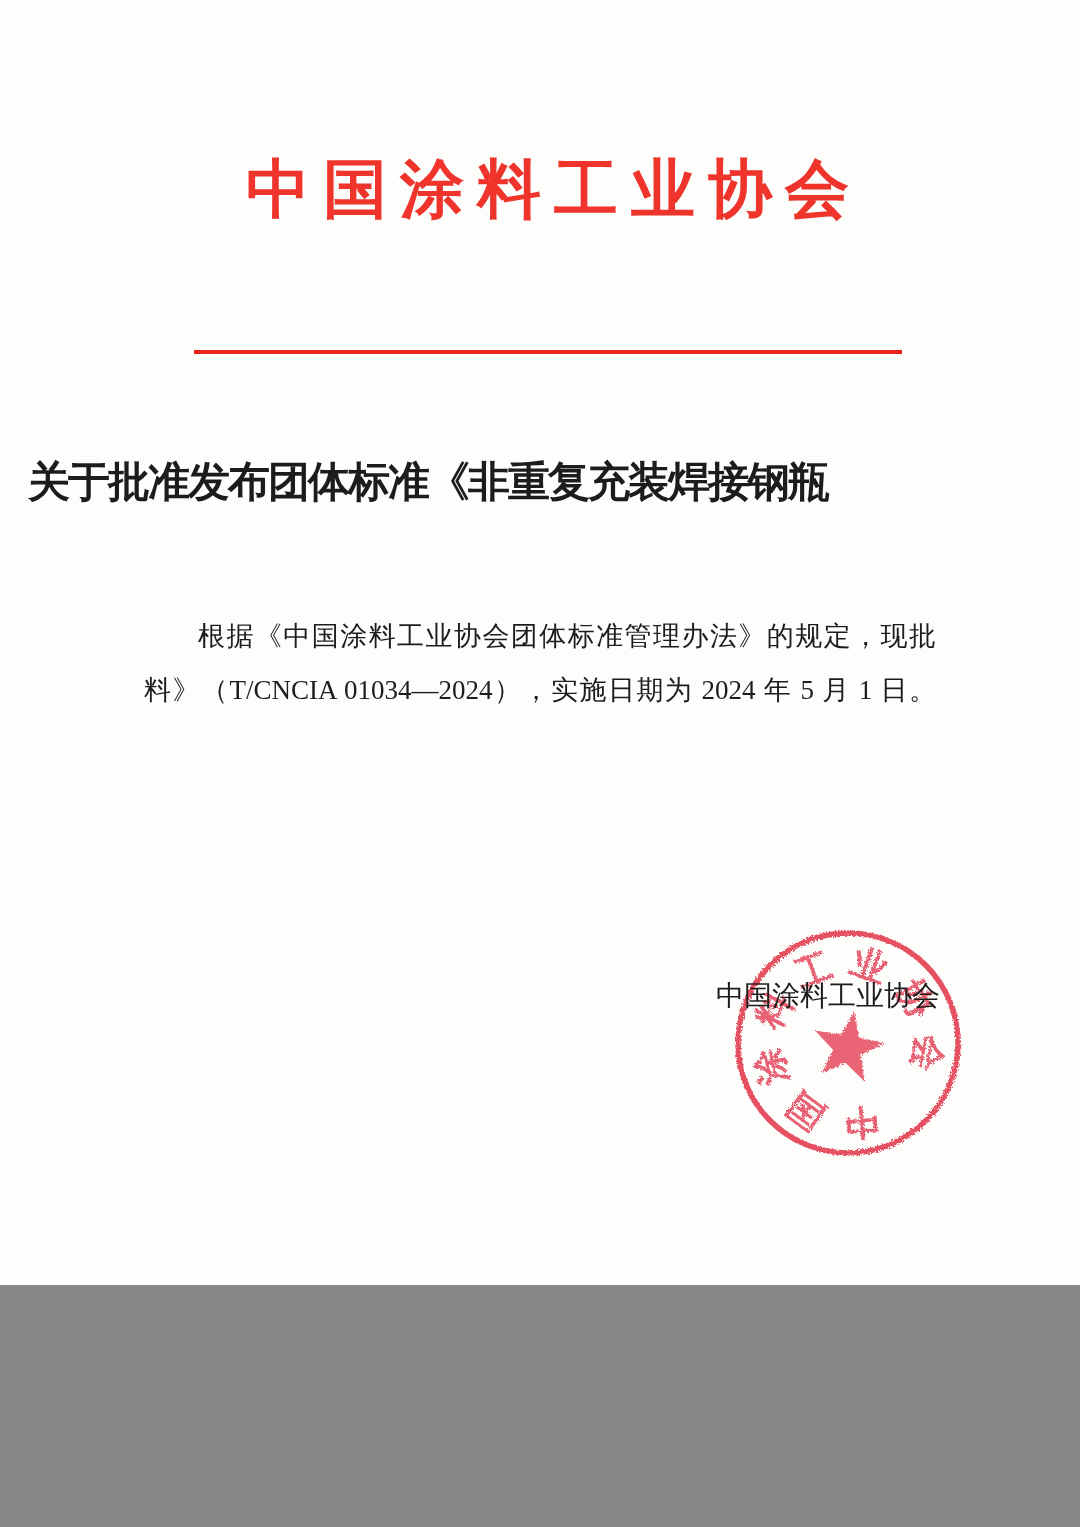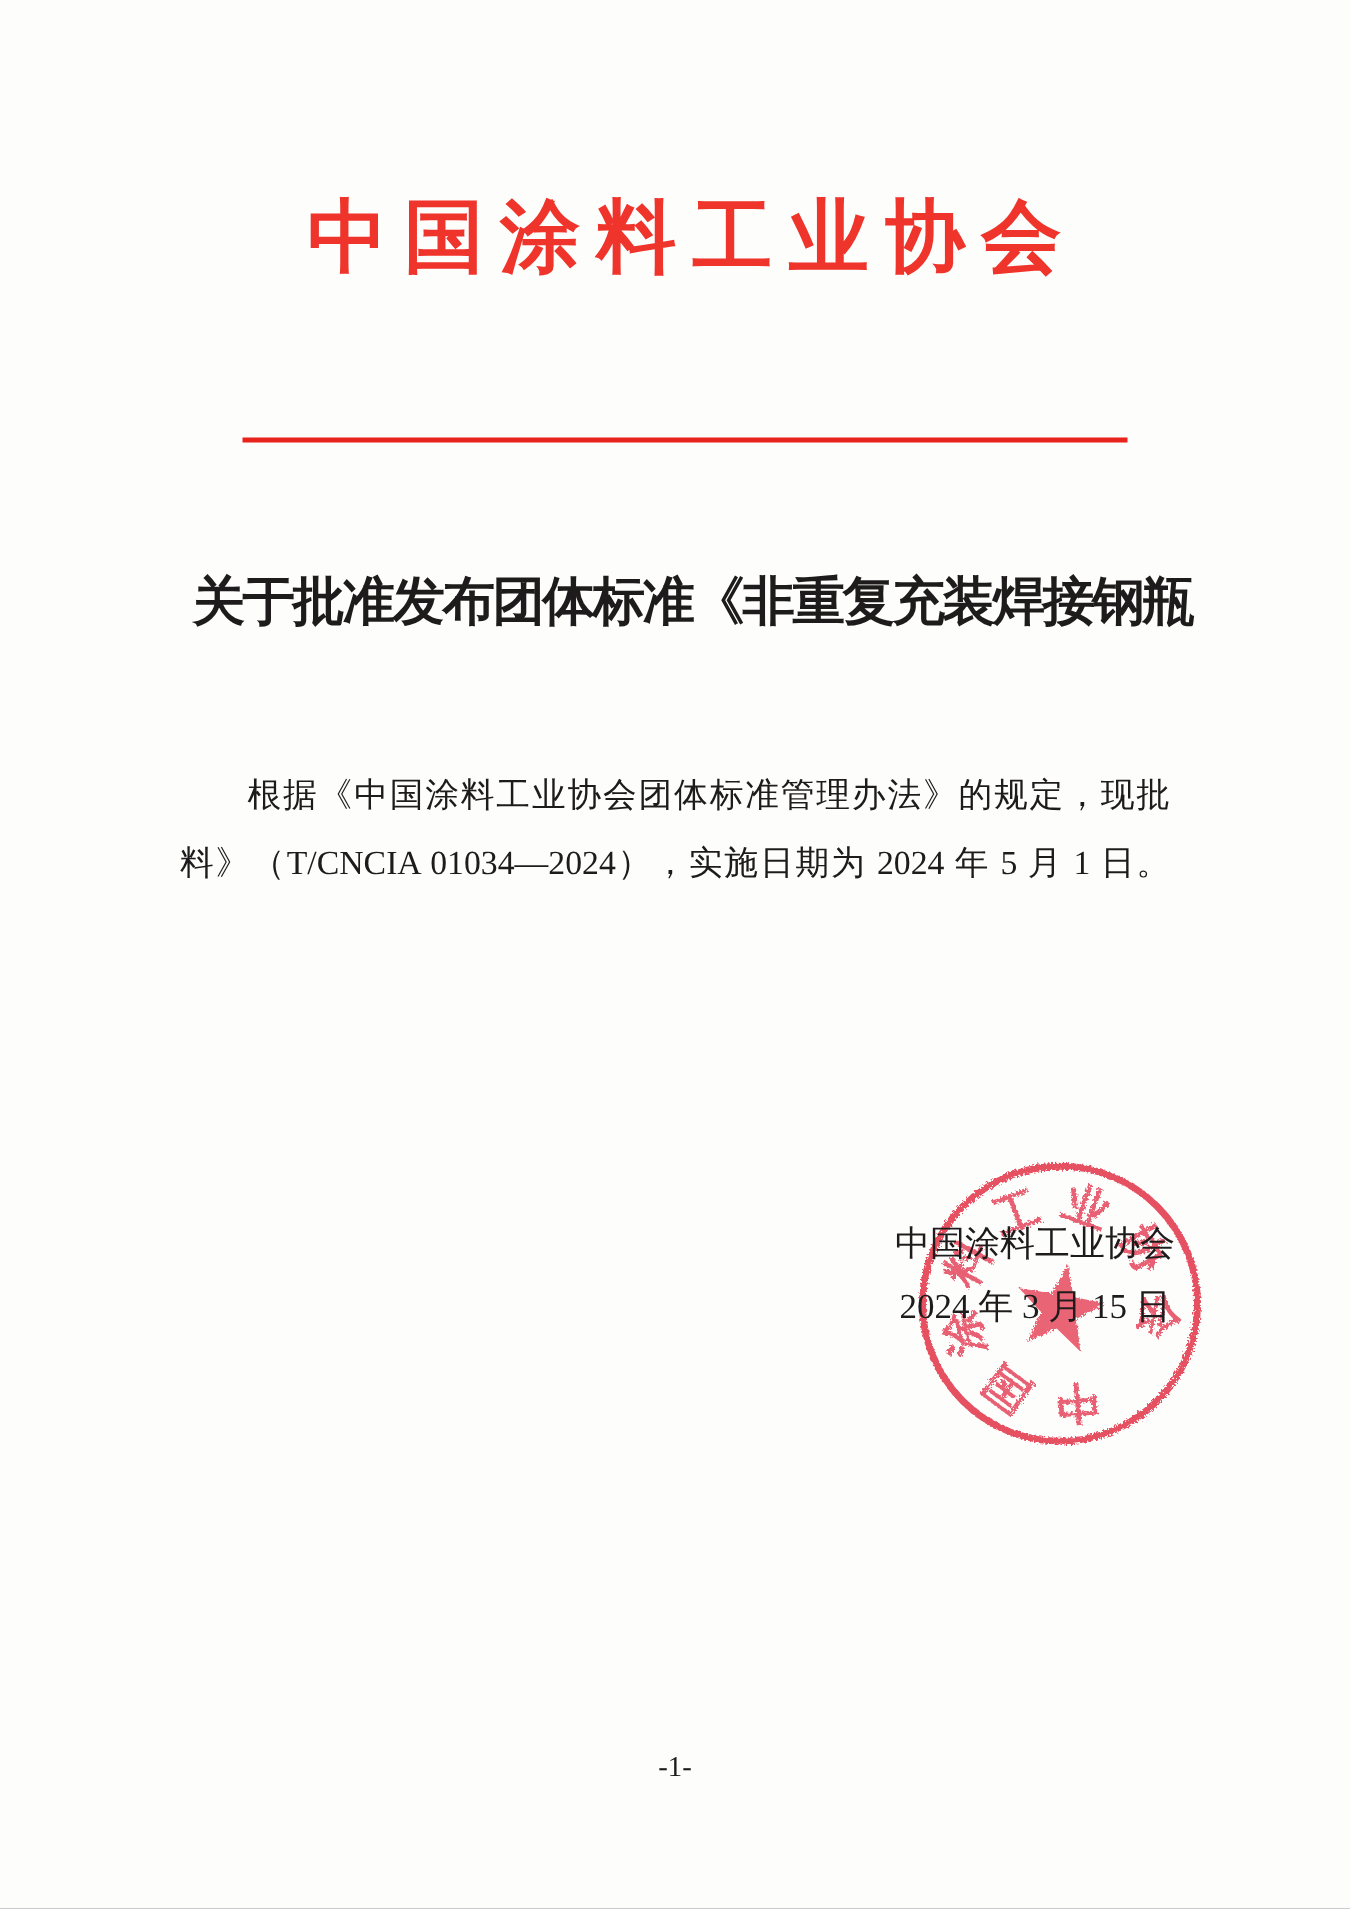--- a/index.html
+++ b/index.html
@@ -5,42 +5,42 @@
   :root{
     --letterhead-red:#ef342b;
     --rule-red:#e8231d;
     --stamp-red:#e64257;
     --text-black:#1d1b1b;
     --paper:#fdfdfc;
   }
   html,body{margin:0;padding:0;background:#888;}
   .page{
     position:relative;
-    width:1080px;height:1527px;
+    width:1080px;height:1285px;
     margin:0 auto;
     background:var(--paper);
     overflow:hidden;
     font-family:"Liberation Serif","DejaVu Serif",serif;
     color:var(--text-black);
   }
   .letterhead{
     position:absolute;left:28px;top:150px;width:1052px;
     text-align:center;
     font-size:64px;line-height:80px;font-weight:700;
     letter-spacing:13px;
     color:var(--letterhead-red);
     white-space:nowrap;
   }
   .red-rule{
     position:absolute;left:194px;top:350px;width:708px;height:4px;
     background:var(--rule-red);
   }
   .doc-title{
     position:absolute;left:28px;top:440px;width:1052px;
-    text-align:center;
+    text-align:left;
     font-size:42px;line-height:84px;font-weight:700;
     letter-spacing:-2px;
     color:var(--text-black);
   }
   .doc-title .t-line{white-space:nowrap;}
   .doc-body{
     position:absolute;left:144px;top:610px;width:792px;
     font-size:27px;line-height:53.5px;
     color:var(--text-black);
   }
@@ -98,18 +98,17 @@
       <circle cx="122" cy="122" r="110" fill="none" stroke="var(--stamp-red)" stroke-width="5.5"></circle>
       <text font-family="Liberation Serif, DejaVu Serif, serif" font-size="36" font-weight="700" letter-spacing="12.5" fill="var(--stamp-red)" opacity="0.9">
         <textPath href="#ringPath" startOffset="0">中国涂料工业协会</textPath>
       </text>
       <polygon transform="translate(122,127) rotate(10)" points="0,-37 8.8,-12.1 35.2,-11.4 14.3,4.6 21.8,29.9 0,15 -21.8,29.9 -14.3,4.6 -35.2,-11.4 -8.8,-12.1" fill="var(--stamp-red)" opacity="0.88"></polygon>
     </g>
   </svg>
 
   <div class="signature">
     <div class="sig-line">中国涂料工业协会</div>
-    <div class="sig-line">2024 年 3 月 15 日</div>
   </div>
 
   <div class="page-number">-1-</div>
 
 </div>
 
 </body></html>

